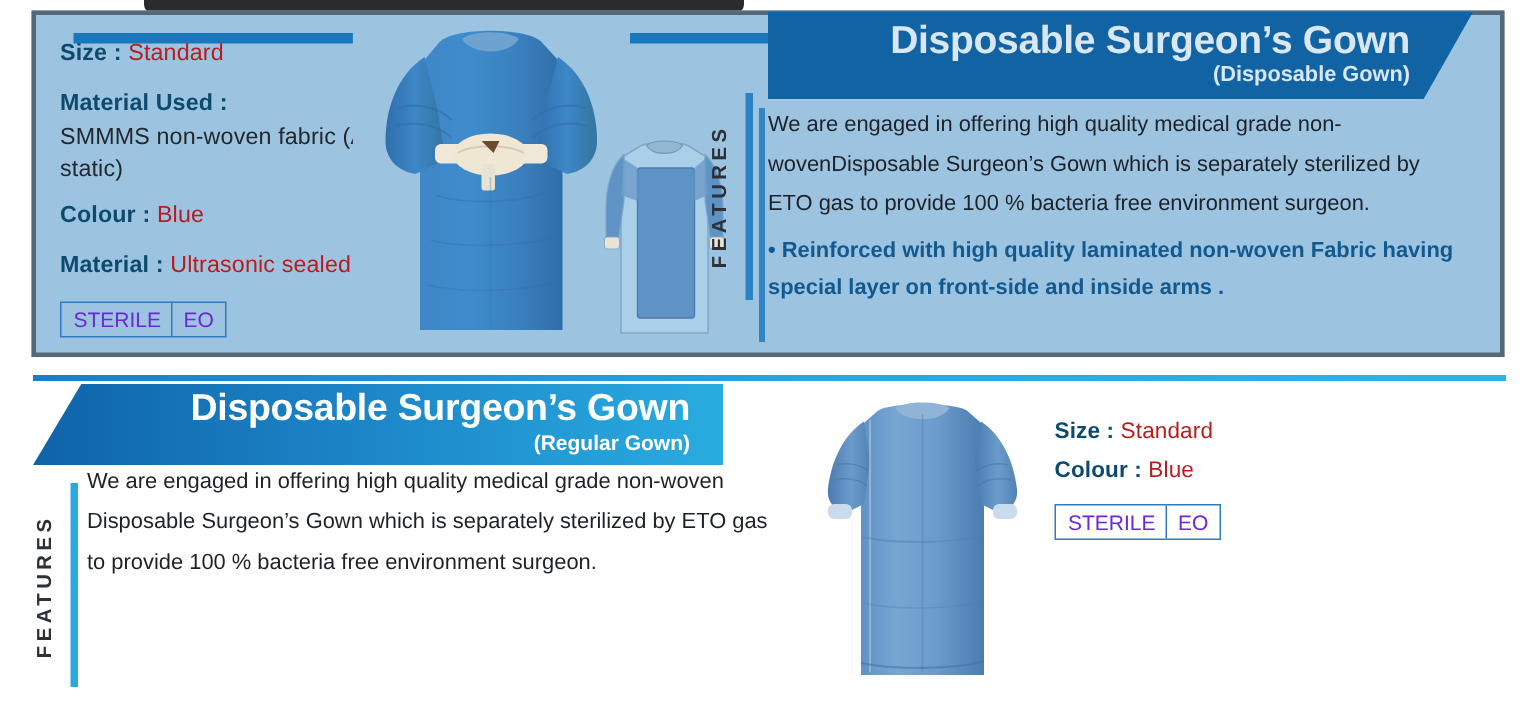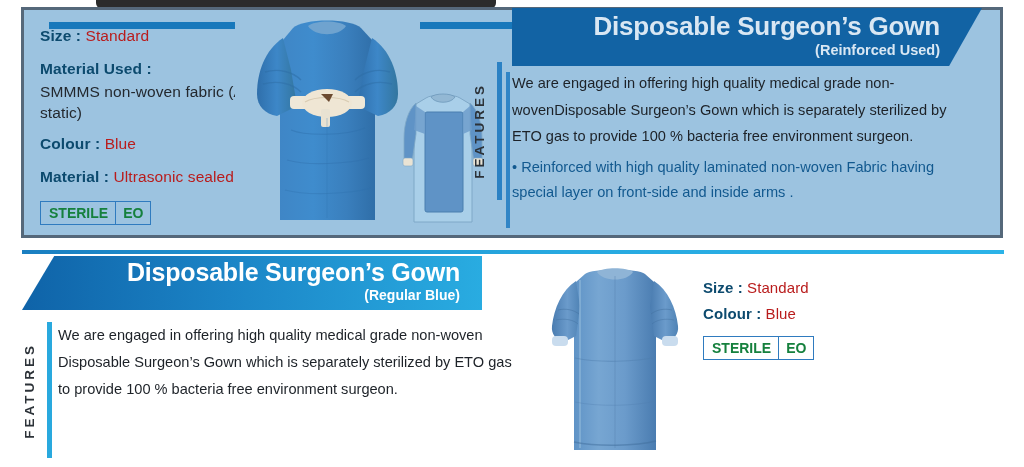--- a/index.html
+++ b/index.html
@@ -36,21 +36,21 @@
   }
   .spec-line{font-size:15.5px;line-height:1.32;margin-bottom:13px;letter-spacing:.1px;}
   .spec-line.tight{margin-bottom:10px;}
   .spec-key{font-weight:bold;color:#0c4a6e;}
   .spec-val{font-weight:normal;color:#b91c1c;}
   .spec-block-val{font-size:15.5px;line-height:1.38;color:#23282e;margin-top:1px;}
 
   .sterile-badge{
     display:inline-flex;align-items:stretch;
     border:1.6px solid #2f7bbf;
-    font-weight:bold;font-size:14px;color:#15803d;
+    font-weight:normal;font-size:14px;color:#6d28d9;
     background:transparent;
   }
   .sterile-badge .b1{padding:3px 7px 3px 8px;}
   .sterile-badge .b2{padding:3px 7px;border-left:1.6px solid #2f7bbf;}
 
   
   .gown-photo-main{
     position:absolute;left:235px;top:10px;width:185px;height:218px;
     overflow:hidden;
   }
@@ -97,21 +97,21 @@
     position:absolute;left:512px;top:70px;width:466px;
   }
   .top-body-rule{
     position:absolute;left:506px;top:72px;width:4px;height:156px;
     background:#3185c6;
   }
   .top-body p{
     margin:0 0 0 0;font-size:14.6px;line-height:1.82;color:#1d2228;
   }
   .top-body .bold-blue{
-    font-size:14.6px;line-height:1.72;font-weight:normal;color:#12598f;
+    font-size:14.6px;line-height:1.72;font-weight:bold;color:#12598f;
     margin-top:5px;
   }
 
   
   .panel-bottom{
     position:absolute;left:0;top:248px;width:1024px;height:219px;
     background:#ffffff;
   }
   .bottom-top-line{
     position:absolute;left:22px;top:250px;width:982px;height:4px;
@@ -136,21 +136,21 @@
 
   .features-bottom{
     position:absolute;left:22px;top:325px;height:132px;
     display:flex;align-items:center;
   }
   .features-rule-bottom{
     position:absolute;left:47px;top:322px;width:5px;height:136px;
     background:#29a9de;
   }
   .bottom-body{
-    position:absolute;left:58px;top:322px;width:460px;
+    position:absolute;left:58px;top:308px;width:460px;
   }
   .bottom-body p{
     margin:0;font-size:14.6px;line-height:1.85;color:#1d2228;
   }
 
   .gown-photo-bottom{
     position:absolute;left:540px;top:262px;width:150px;height:200px;
   }
 
   .bottom-specs{
@@ -261,35 +261,35 @@
   </svg>
 </div>
 
 <div class="features-top">
   <span class="features-label">FEATURES</span>
 </div>
 <div class="features-rule-top"></div>
 
 <div class="banner-top">
   <div class="t1">Disposable Surgeon’s Gown</div>
-  <div class="t2">(Reinforced Used)</div>
+  <div class="t2">(Disposable Gown)</div>
 </div>
 
 <div class="top-body-rule"></div>
 <div class="top-body">
   <p>We are engaged in offering high quality medical grade non-wovenDisposable Surgeon’s Gown which is separately sterilized by ETO gas to provide 100 %  bacteria free environment surgeon.</p>
   <div class="bold-blue">• Reinforced with high quality laminated non-woven Fabric having special layer on front-side and inside arms .</div>
 </div>
 
 <div class="panel-bottom"></div>
 <div class="bottom-top-line"></div>
 
 <div class="banner-bottom">
   <div class="t1">Disposable Surgeon’s Gown</div>
-  <div class="t2">(Regular Blue)</div>
+  <div class="t2">(Regular Gown)</div>
 </div>
 
 <div class="features-bottom">
   <span class="features-label">FEATURES</span>
 </div>
 <div class="features-rule-bottom"></div>
 
 <div class="bottom-body">
   <p>We are engaged in offering high quality medical grade non-woven Disposable Surgeon’s Gown which is separately sterilized by ETO gas to provide 100 % bacteria free environment surgeon.</p>
 </div>

